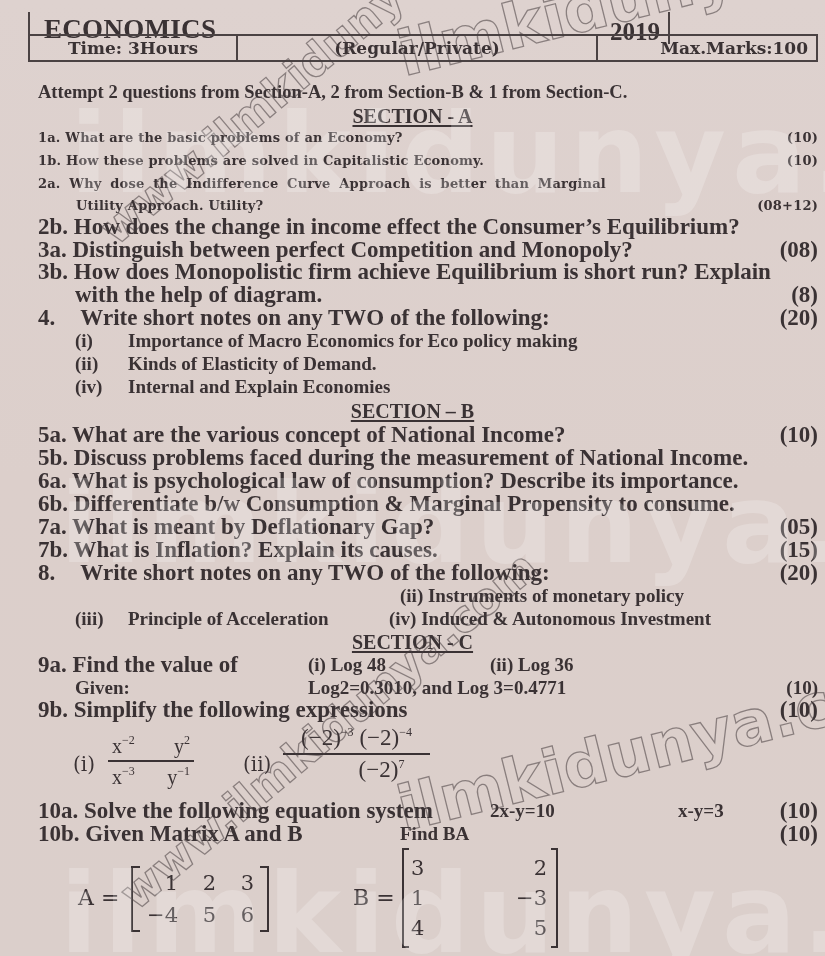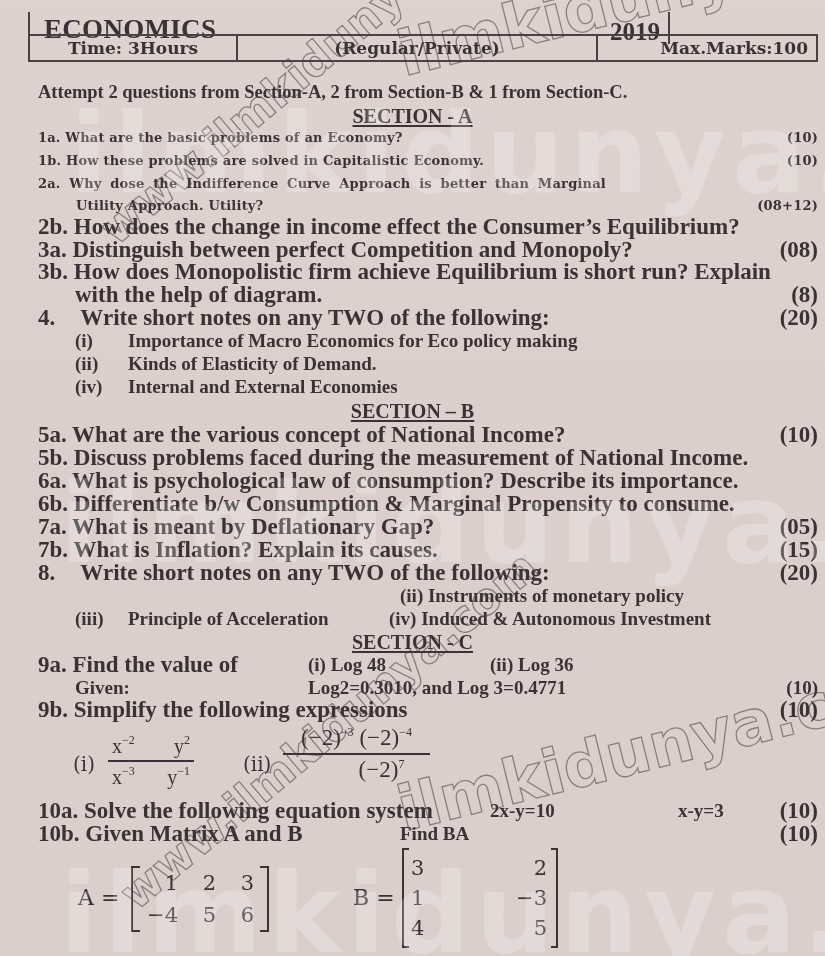--- a/index.html
+++ b/index.html
@@ -154,21 +154,21 @@
     <span>Write short notes on any TWO of the following:</span>
     <span class="marks">(20)</span>
   </div>
   <div class="sub" style="top:330px;">
     <span class="rn">(i)</span><span>Importance of Macro Economics for Eco policy making</span>
   </div>
   <div class="sub" style="top:353px;">
     <span class="rn">(ii)</span><span>Kinds of Elasticity of Demand.</span>
   </div>
   <div class="sub" style="top:376px;">
-    <span class="rn">(iv)</span><span>Internal and External Economies</span>
+    <span class="rn">(iv)</span><span>Internal and Explain Economies</span>
   </div>
 
   <div class="section-head" style="top:400px;">SECTION – B</div>
 
   <div class="q" style="top:424px;">
     <span class="num">5a.</span>
     <span>What are the various concept of National Income?</span>
     <span class="marks">(10)</span>
   </div>
   <div class="q" style="top:447px;">

